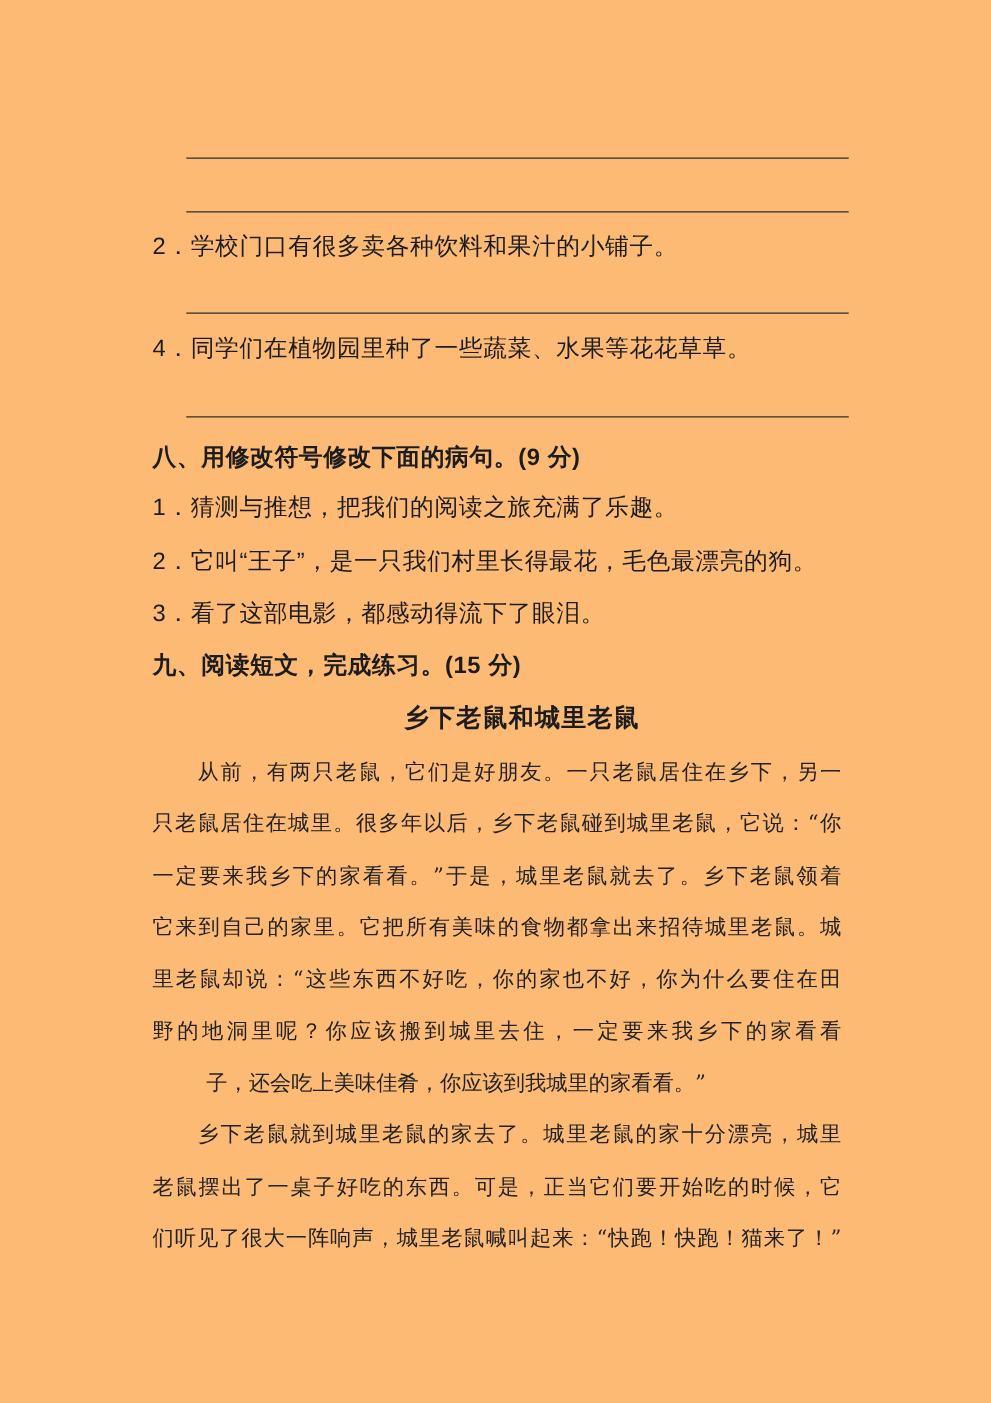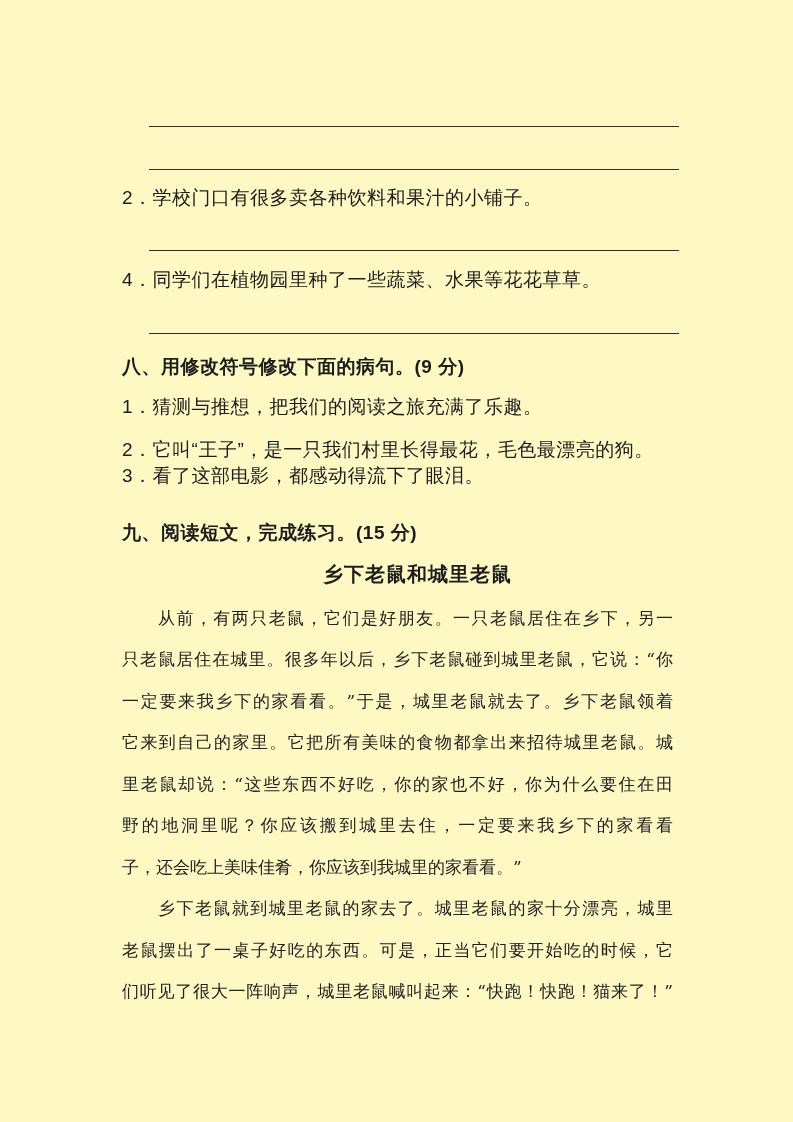--- a/index.html
+++ b/index.html
@@ -1,18 +1,18 @@
 <!DOCTYPE html>
 <html><head>
 <meta charset="utf-8">
 <style>
   html,body{margin:0;padding:0;background:#e8e8e8;}
   .page{
     position:relative;width:793px;height:1122px;margin:0 auto;
-    background:#fef9c3;color:#1c1c1c;overflow:hidden;
+    background:#fdba74;color:#1c1c1c;overflow:hidden;
     font-family:"Liberation Sans",sans-serif;
   }
   .hline{
     position:absolute;left:149px;width:530px;height:0;
     border-top:1.5px solid #2e2e2e;
   }
   .t{
     position:absolute;left:122px;font-size:19px;line-height:23px;
     white-space:nowrap;letter-spacing:0.5px;
   }
@@ -22,40 +22,40 @@
     padding-left:42px;text-align:center;font-size:20px;font-weight:700;
     letter-spacing:1px;
   }
   .sline{
     position:absolute;left:122px;width:551px;box-sizing:border-box;
     font-size:17px;line-height:24px;color:#222;
     font-family:"DejaVu Serif",serif;
     text-align:justify;text-align-last:justify;
   }
   .sline.ind{padding-left:36px;}
-  .sline.noj{text-align:left;text-align-last:left;}
+  .sline.noj{text-align:left;text-align-last:left;margin-left:43px;}
 </style>
 </head>
 <body>
 
 <div class="page">
 
   <div class="hline" style="top:126px"></div>
   <div class="hline" style="top:169px"></div>
 
   <div class="t" style="top:186px">2．学校门口有很多卖各种饮料和果汁的小铺子。</div>
   <div class="hline" style="top:250px"></div>
 
   <div class="t" style="top:268px">4．同学们在植物园里种了一些蔬菜、水果等花花草草。</div>
   <div class="hline" style="top:333px"></div>
 
   <div class="t bold" style="top:355px">八、用修改符号修改下面的病句。(9 分)</div>
   <div class="t" style="top:395px">1．猜测与推想，把我们的阅读之旅充满了乐趣。</div>
   <div class="t" style="top:438px">2．它叫“王子”，是一只我们村里长得最花，毛色最漂亮的狗。</div>
-  <div class="t" style="top:464px">3．看了这部电影，都感动得流下了眼泪。</div>
+  <div class="t" style="top:480px">3．看了这部电影，都感动得流下了眼泪。</div>
 
   <div class="t bold" style="top:521px">九、阅读短文，完成练习。(15 分)</div>
 
   <div class="story-title">乡下老鼠和城里老鼠</div>
 
   <div class="sline" style="top:647px">只老鼠居住在城里。很多年以后，乡下老鼠碰到城里老鼠，它说：“你</div>
   <div class="sline ind" style="top:606px">从前，有两只老鼠，它们是好朋友。一只老鼠居住在乡下，另一</div>
   <div class="sline" style="top:689px">一定要来我乡下的家看看。”于是，城里老鼠就去了。乡下老鼠领着</div>
   <div class="sline" style="top:730px">它来到自己的家里。它把所有美味的食物都拿出来招待城里老鼠。城</div>
   <div class="sline" style="top:772px">里老鼠却说：“这些东西不好吃，你的家也不好，你为什么要住在田</div>

